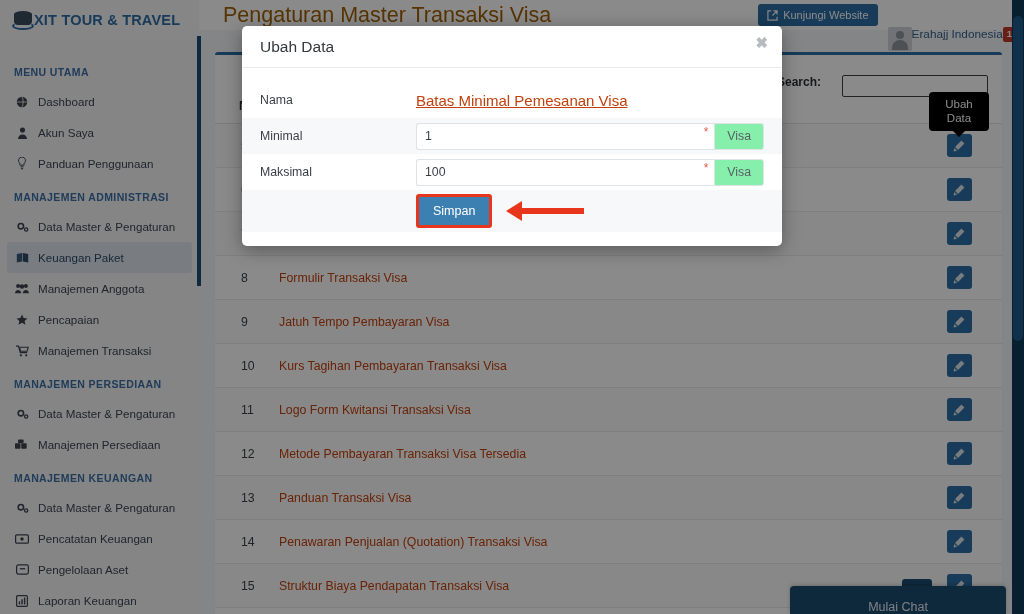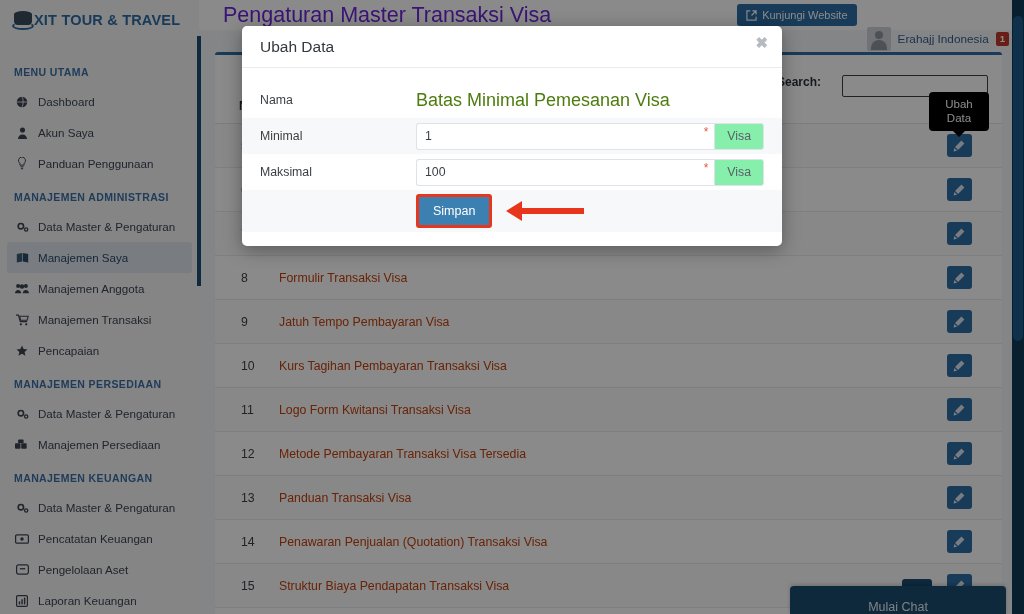--- a/index.html
+++ b/index.html
@@ -65,21 +65,21 @@
     position: absolute; left: 199px; top: 0; right: 0; height: 30px;
     background: #ffffff; display:flex; align-items:center; justify-content:flex-end;
     gap: 10px;
   }
   .btn-website {
     background: #2b6da3; color: #fff; font-size: 11px;
     padding: 5px 9px; border-radius: 3px; display:flex; align-items:center; gap:5px;
     cursor:pointer; white-space:nowrap;
   }
   .btn-website svg { display:block; }
-  .user-box { display:flex; align-items:center; gap:7px; cursor:pointer;margin-top:48px; }
+  .user-box { display:flex; align-items:flex-start; cursor:pointer;margin-top:48px; }
   .avatar {
     width: 24px; height: 24px; background: #cfd3d8; border-radius: 2px;
     position: relative; overflow:hidden;
   }
   .avatar .head { position:absolute; left:8px; top:4px; width:8px; height:8px; border-radius:50%; background:#8e959d; }
   .avatar .body { position:absolute; left:4px; top:13px; width:16px; height:10px; border-radius:8px 8px 0 0; background:#8e959d; }
   .user-name { font-size: 11.8px; color: #37618c; white-space:nowrap; }
   .badge-red {
     background: #c0392b; color:#fff; font-size: 9.5px; font-weight:bold;
     padding: 1px 4px; border-radius: 2px; line-height: 1.35;
@@ -88,21 +88,21 @@
     width:0;height:0;border-left:4px solid transparent;border-right:4px solid transparent;
     border-top:5px solid #2f6ca3;
   }
 
   
   .page {
     position: absolute; left: 199px; top: 30px; right: 12px; bottom: 0;
     padding: 0;
   }
   .page-title {
-    font-size: 21.5px; color: #6d28d9; font-weight: normal;
+    font-size: 21.5px; color: #a16207; font-weight: normal;
     padding: 0 15px 8px 24px; margin-top: -27px; white-space:nowrap;
   }
   .card {
     position:absolute; left:16px; right:10px; top:22px; bottom:-90px;
     background:#fff; border-top:3px solid #2b6da3; border-radius:3px;
     box-shadow: 0 1px 1px rgba(0,0,0,.08);
   }
   .card-top { height: 38px; position:relative; }
   .search-wrap {
     position:absolute; right: 14px; top: 20px; display:flex; align-items:flex-start; gap:21px;
@@ -195,21 +195,21 @@
   .modal-x {
     position:absolute; right:14px; top:9px; color:#b6bbc0; font-size:15px;
     cursor:pointer; line-height:1; font-weight:bold;
   }
   .modal-body { padding: 14px 0 14px 0; }
   .frow {
     display:flex; align-items:center; min-height: 36px; padding: 0 14px;
   }
   .frow.striped { background:#f7f8f9; }
   .flabel { width: 160px; font-size: 12.3px; color:#3a3f45; flex:0 0 160px; padding-left:4px; }
-  .fvalue { font-size: 18px; color:#4d7c0f; }
+  .fvalue { font-size: 15px; color:#c2410c;text-decoration:underline; }
   .input-group { display:flex; align-items:stretch; width: 348px; }
   .ig-field {
     position:relative; flex:1 1 auto;
     border:1px solid #dfe2e6; border-right:none; border-radius:3px 0 0 3px;
     background:#fff; height: 27px;
   }
   .ig-field input {
     width:100%; height:100%; border:none; outline:none; background:transparent;
     font-size:12.3px; color:#3a3f45; padding: 0 22px 0 8px;
     font-family:"Liberation Sans", sans-serif;
@@ -296,51 +296,51 @@
         </span>
         <span>Data Master &amp; Pengaturan</span>
       </div>
       <div class="nav-item active">
         <span class="nav-ico">
           <svg width="13" height="11" viewBox="0 0 16 13">
               <path d="M1 2.2 7.6 1v10.4L1 12.6z" fill="#3a5a75"></path>
               <path d="M8.4 1 15 2.2v10.4L8.4 11.4z" fill="#2c4a66"></path>
             </svg>
         </span>
-        <span>Manajemen Saya</span>
+        <span>Keuangan Paket</span>
       </div>
       <div class="nav-item">
         <span class="nav-ico">
           <svg width="14" height="11" viewBox="0 0 18 13">
               <circle cx="4" cy="3.4" r="2.6" fill="#3d4550"></circle>
               <circle cx="14" cy="3.4" r="2.6" fill="#3d4550"></circle>
               <circle cx="9" cy="4" r="2.9" fill="#3d4550"></circle>
               <path d="M0 12.6c0-2.5 1.8-4.2 4-4.2s4 1.7 4 4.2zM10 12.6c0-2.5 1.8-4.2 4-4.2s4 1.7 4 4.2z" fill="#3d4550"></path>
             </svg>
         </span>
         <span>Manajemen Anggota</span>
       </div>
       <div class="nav-item">
         <span class="nav-ico">
+          <svg width="12" height="12" viewBox="0 0 14 14">
+              <path d="M7 0.6l1.9 4.1 4.5.5-3.4 3 1 4.4L7 10.3 2.9 12.6l1-4.4L.6 5.2l4.5-.5z" fill="#3d4550"></path>
+            </svg>
+        </span>
+        <span>Pencapaian</span>
+      </div>
+      <div class="nav-item">
+        <span class="nav-ico">
           <svg width="13" height="12" viewBox="0 0 16 14">
               <path d="M0 1h3l2.3 8h8.4" stroke="#3d4550" stroke-width="1.4" fill="none"></path>
               <path d="M4.6 2.4H15l-1.3 4.8H5.6z" fill="none" stroke="#3d4550" stroke-width="1.3"></path>
               <circle cx="6" cy="12.3" r="1.4" fill="#3d4550"></circle>
               <circle cx="12.6" cy="12.3" r="1.4" fill="#3d4550"></circle>
             </svg>
         </span>
         <span>Manajemen Transaksi</span>
-      </div>
-      <div class="nav-item">
-        <span class="nav-ico">
-          <svg width="12" height="12" viewBox="0 0 14 14">
-              <path d="M7 0.6l1.9 4.1 4.5.5-3.4 3 1 4.4L7 10.3 2.9 12.6l1-4.4L.6 5.2l4.5-.5z" fill="#3d4550"></path>
-            </svg>
-        </span>
-        <span>Pencapaian</span>
       </div>
 
       <div class="nav-head">MANAJEMEN PERSEDIAAN</div>
       <div class="nav-item">
         <span class="nav-ico">
           <svg width="13" height="12" viewBox="0 0 16 14">
               <circle cx="6" cy="6" r="3.3" fill="none" stroke="#3d4550" stroke-width="2"></circle>
               <circle cx="12.5" cy="10" r="2" fill="none" stroke="#3d4550" stroke-width="1.6"></circle>
             </svg>
         </span>

